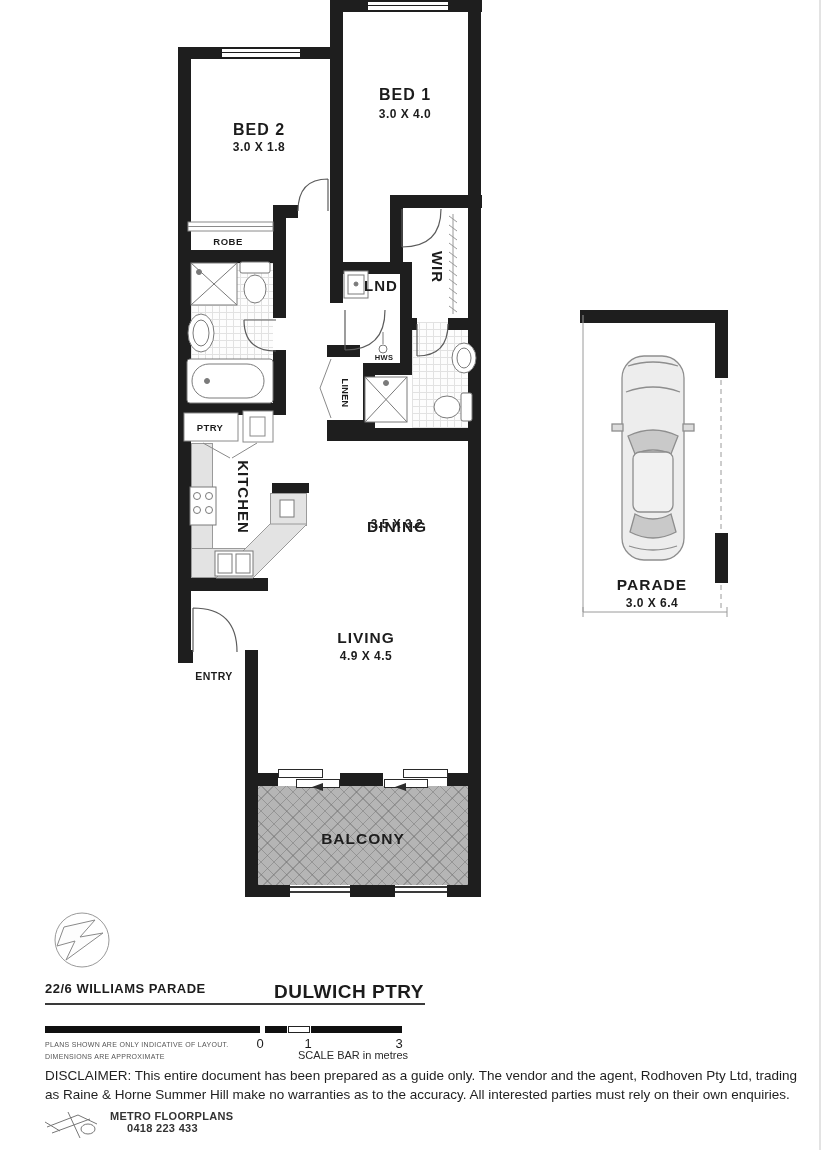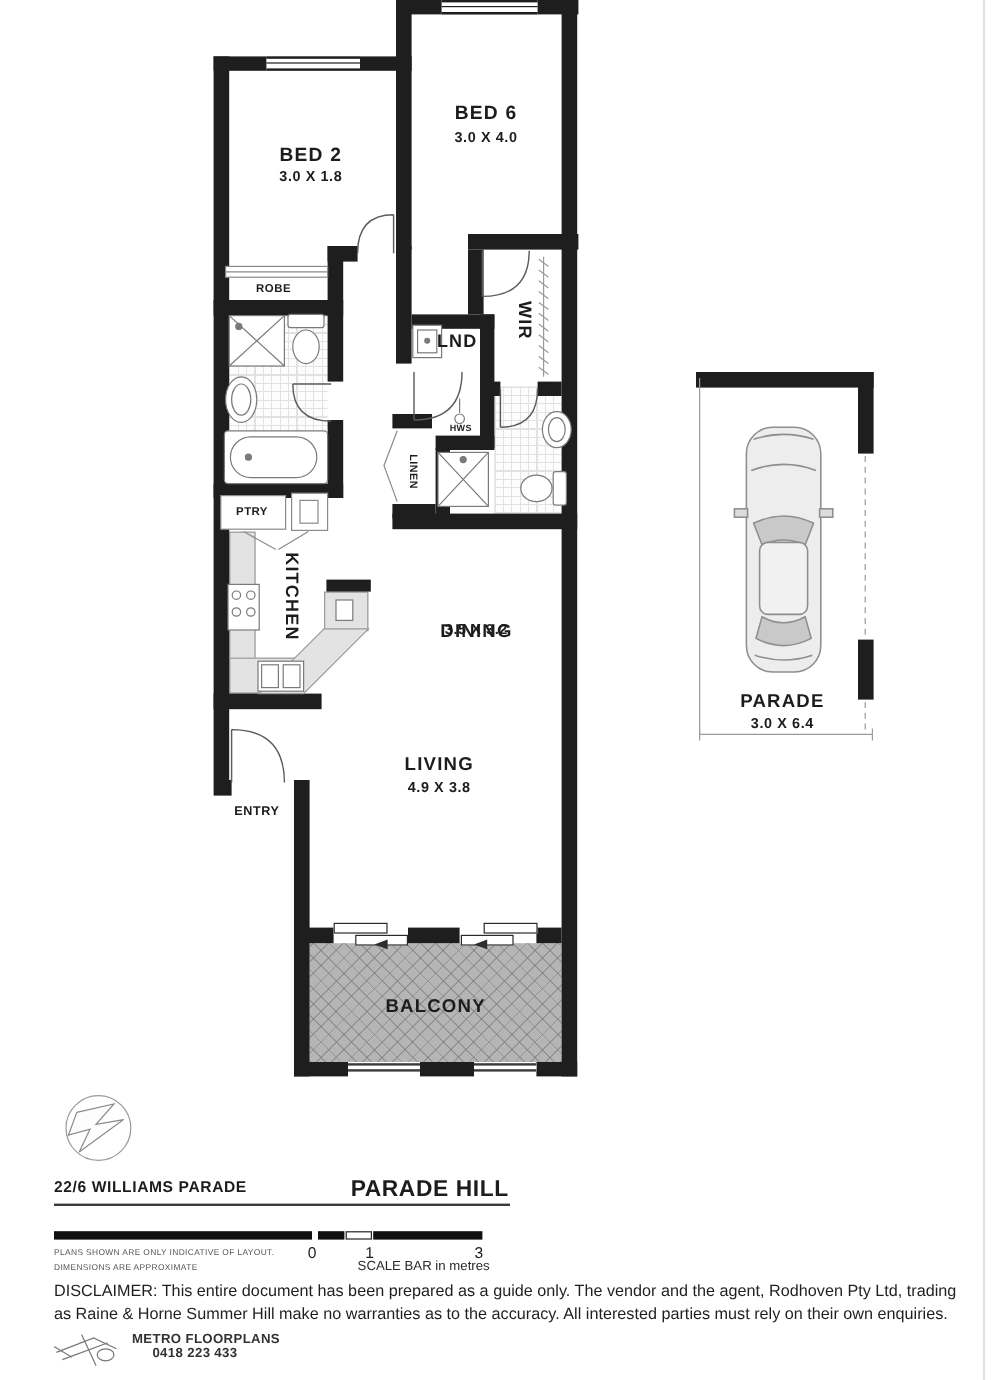--- a/index.html
+++ b/index.html
@@ -207,42 +207,42 @@
 
     <g stroke="#777" fill="none">
       <path d="M47,1127 L78,1115 L97,1124"></path>
       <path d="M52,1133 L90,1119"></path>
       <path d="M68,1112 L80,1138"></path>
       <ellipse cx="88" cy="1129" rx="7" ry="5"></ellipse>
       <path d="M45,1122 L60,1131"></path>
     </g>
   </svg>
 
-  <div class="lbl" style="left:405px;top:95px;font-size:16px;">BED 6</div>
+  <div class="lbl" style="left:405px;top:95px;font-size:16px;">BED 1</div>
   <div class="lbl" style="left:405px;top:114px;font-size:12px;letter-spacing:.5px;">3.0 X 4.0</div>
   <div class="lbl" style="left:259px;top:130px;font-size:16px;">BED 2</div>
   <div class="lbl" style="left:259px;top:147px;font-size:12px;letter-spacing:.5px;">3.0 X 1.8</div>
   <div class="lbl" style="left:228px;top:241px;font-size:9.5px;letter-spacing:.5px;text-align:right;">ROBE</div>
   <div class="lbl v" style="left:437px;top:267px;font-size:15px;">WIR</div>
   <div class="lbl" style="left:381px;top:285px;font-size:15px;">LND</div>
   <div class="lbl" style="left:384px;top:357px;font-size:7.5px;letter-spacing:.3px;">HWS</div>
   <div class="lbl v" style="left:345px;top:393px;font-size:9px;letter-spacing:.4px;">LINEN</div>
   <div class="lbl" style="left:210px;top:427px;font-size:9.5px;letter-spacing:.4px;">PTRY</div>
   <div class="lbl v" style="left:243px;top:497px;font-size:15px;">KITCHEN</div>
   <div class="lbl" style="left:397px;top:495px;font-size:15.5px;margin-top:32px;">DINING</div>
   <div class="lbl" style="left:397px;top:524px;font-size:12px;letter-spacing:.5px;">3.5 X 3.2</div>
   <div class="lbl" style="left:366px;top:638px;font-size:15.5px;">LIVING</div>
-  <div class="lbl" style="left:366px;top:656px;font-size:12px;letter-spacing:.5px;">4.9 X 3.8</div>
+  <div class="lbl" style="left:366px;top:656px;font-size:12px;letter-spacing:.5px;">4.9 X 4.5</div>
   <div class="lbl" style="left:214px;top:676px;font-size:10.5px;letter-spacing:.5px;">ENTRY</div>
   <div class="lbl" style="left:363px;top:839px;font-size:15.5px;">BALCONY</div>
   <div class="lbl" style="left:652px;top:585px;font-size:15.5px;">PARADE</div>
   <div class="lbl" style="left:652px;top:603px;font-size:12px;letter-spacing:.5px;">3.0 X 6.4</div>
 
   <div style="position:absolute;left:45px;top:981px;font-size:13px;font-weight:bold;color:#1c1c1c;letter-spacing:.5px;">22/6 WILLIAMS PARADE</div>
-  <div style="position:absolute;right:415px;top:981px;font-size:19px;font-weight:bold;color:#1c1c1c;letter-spacing:.5px;">PARADE HILL</div>
+  <div style="position:absolute;right:415px;top:981px;font-size:19px;font-weight:bold;color:#1c1c1c;letter-spacing:.5px;">DULWICH PTRY</div>
   <div style="position:absolute;left:45px;top:1003px;width:380px;height:2px;background:#3a3a3a;"></div>
 
   <div class="sb" style="left:45px;top:1026px;width:215px;"></div>
   <div class="sb" style="left:265px;top:1026px;width:22px;"></div>
   <div style="position:absolute;left:288px;top:1026px;width:22px;height:7px;background:#fff;border:1px solid #222;box-sizing:border-box;"></div>
   <div class="sb" style="left:311px;top:1026px;width:91px;"></div>
   <div class="sbnum" style="left:260px;top:1036px;">0</div>
   <div class="sbnum" style="left:308px;top:1036px;">1</div>
   <div class="sbnum" style="left:399px;top:1036px;">3</div>
   <div style="position:absolute;left:298px;top:1049px;font-size:11px;color:#2a2a2a;">SCALE BAR in metres</div>

